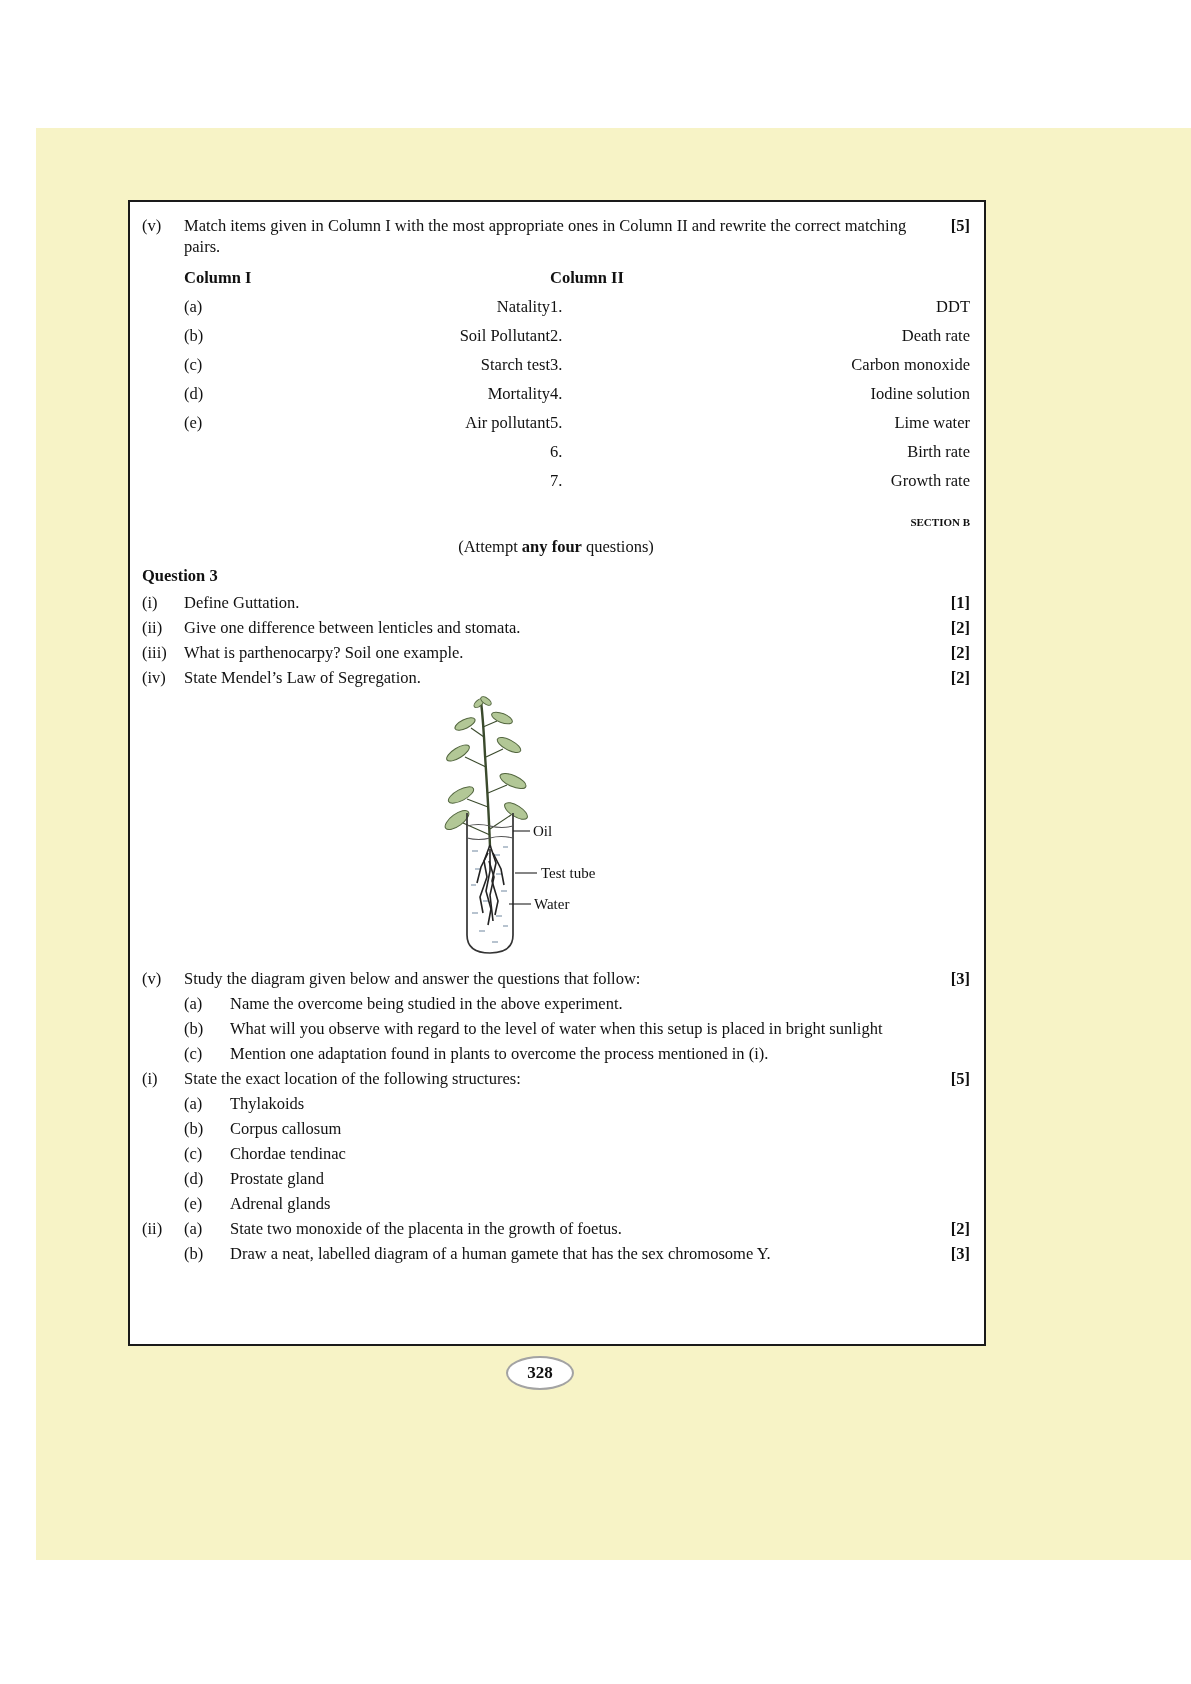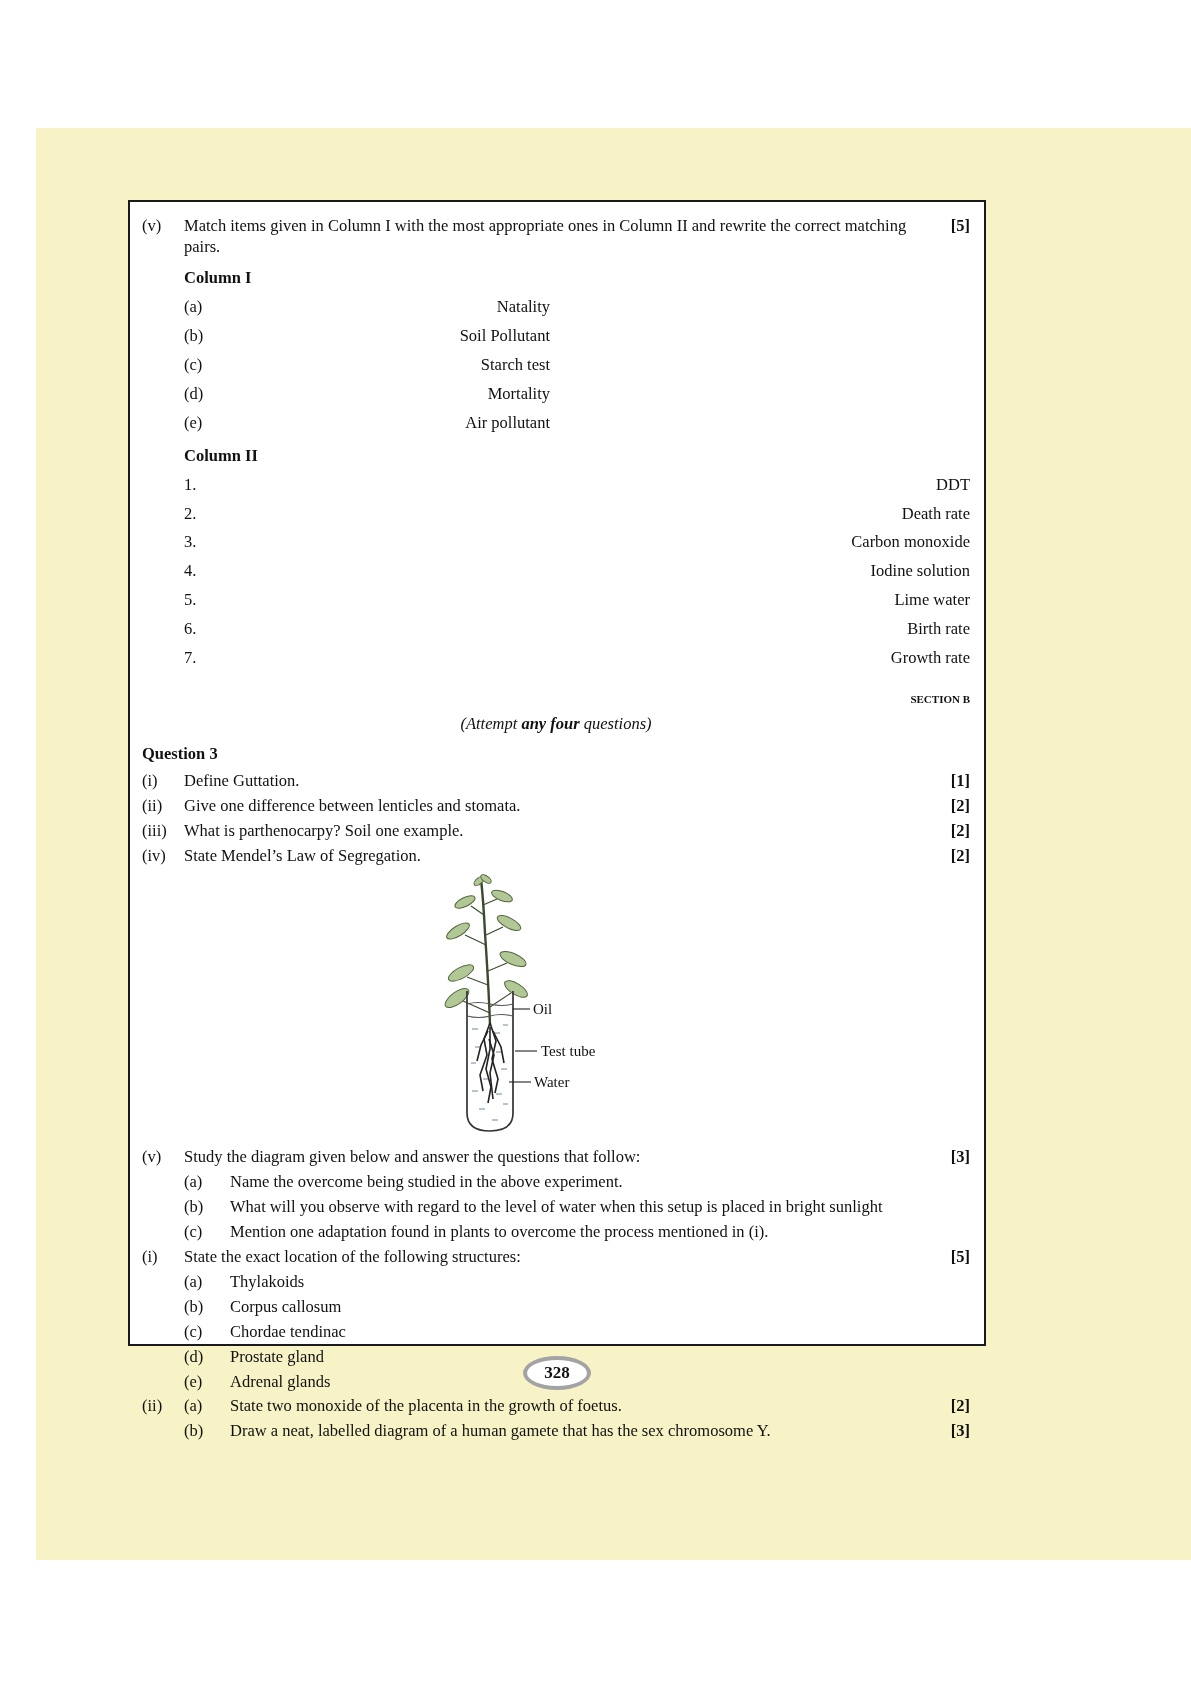--- a/index.html
+++ b/index.html
@@ -33,44 +33,44 @@
     font-size: 16.5px;
     line-height: 1.27;
   }
   .q-row { display: flex; align-items: baseline; margin: 4px 0; }
   .q-marker { flex: none; width: 42px; }
   .sub-label { flex: none; width: 46px; }
   .q-text { flex: 1; padding-right: 14px; }
   .q-marks { flex: none; width: 36px; text-align: right; font-weight: bold; }
   .bold { font-weight: bold; }
 
-  .match-wrap { display: flex; margin-left: 42px; margin-top: 6px; margin-bottom: 4px; flex-direction: column; }
+  .match-wrap { display: flex; margin-left: 42px; margin-top: 6px; margin-bottom: 4px; }
   .match-col1 { width: 366px; flex: none; }
   .match-col2 { flex: 1; }
   .col-header { font-weight: bold; margin: 4px 0 8px 0; }
   .match-item { display: flex; margin: 8px 0; }
   .mi-label { flex: none; width: 44px; }
   .mi-text { flex: 1; text-align: right; }
 
   .section-title { text-align: right; font-weight: bold; margin-top: 16px; font-size: 11px; }
-  .section-subtitle { text-align: center; font-style: italic; margin-top: 7px; }
+  .section-subtitle { text-align: center; margin-top: 7px; }
   .q-title { font-weight: bold; margin-top: 9px; margin-bottom: 6px; }
 
   .diagram-wrap { width: 262px; margin: 6px 0 4px 255px; }
   .diagram-wrap svg { display: block; }
   .svg-label { font-family: "Liberation Serif", serif; font-size: 15px; fill: #111; }
 
   .page-badge {
     position: absolute;
-    left: 523px;
+    left: 506px;
     top: 1356px;
     width: 68px;
     height: 34px;
     background: #ffffff;
-    border: 4px solid #a3a3a3;
+    border: 2px solid #a3a3a3;
     border-radius: 50%;
     display: flex;
     align-items: center;
     justify-content: center;
     font-weight: bold;
     font-size: 17px;
   }
 </style>
 </head>
 <body>

